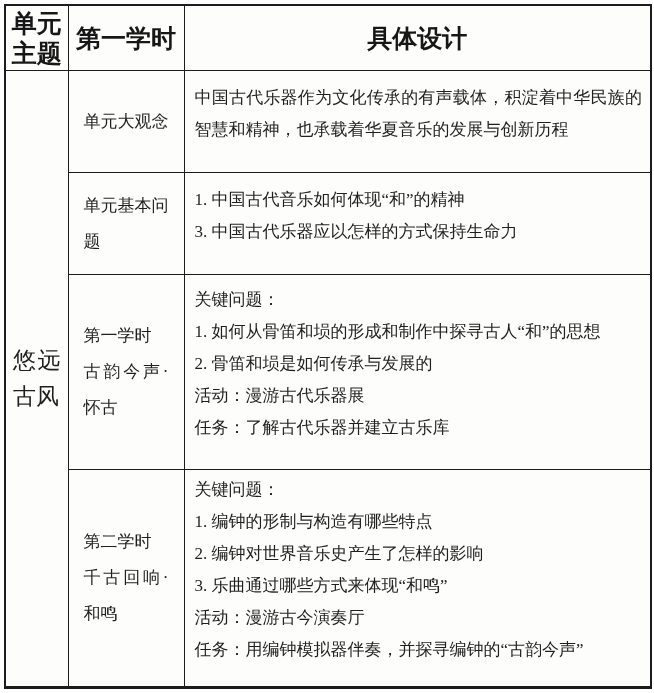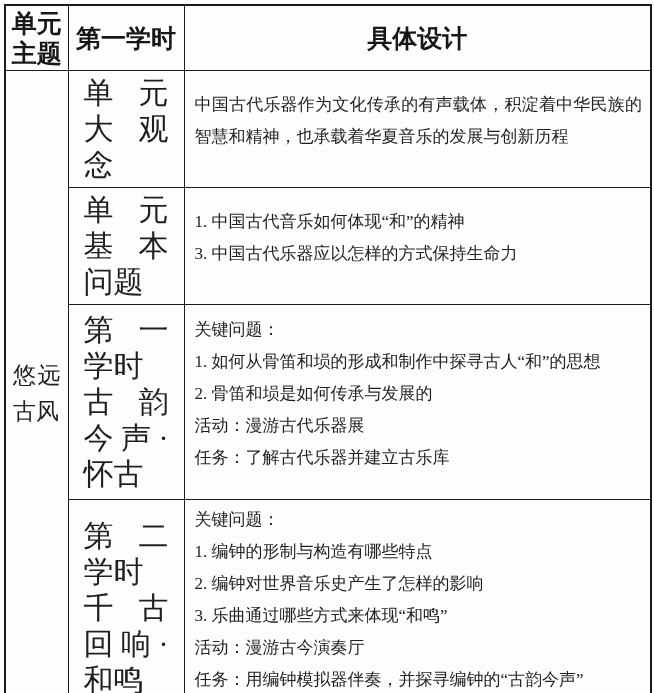--- a/index.html
+++ b/index.html
@@ -53,21 +53,21 @@
   tr.row-4 { height: 218px; }
 
   td.theme-cell {
     font-size: 23px;
     line-height: 36px;
     text-align: justify;
     padding: 4px 7px;
     white-space: pre-line;
   }
   td.category-cell {
-    font-size: 30px;
+    font-size: 17px;
     line-height: 36px;
     text-align: justify;
     padding: 4px 15px;
     white-space: pre-line;
   }
   td.content-cell {
     font-size: 17px;
     line-height: 32px;
     text-align: justify;
     padding: 4px 8px 20px 10px;

